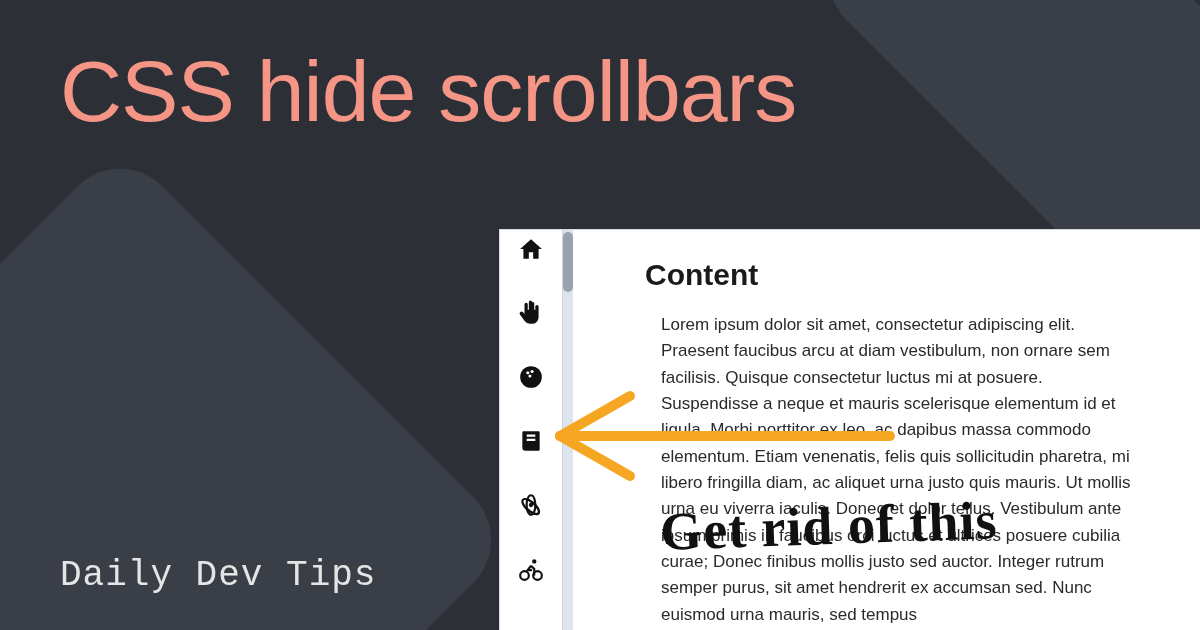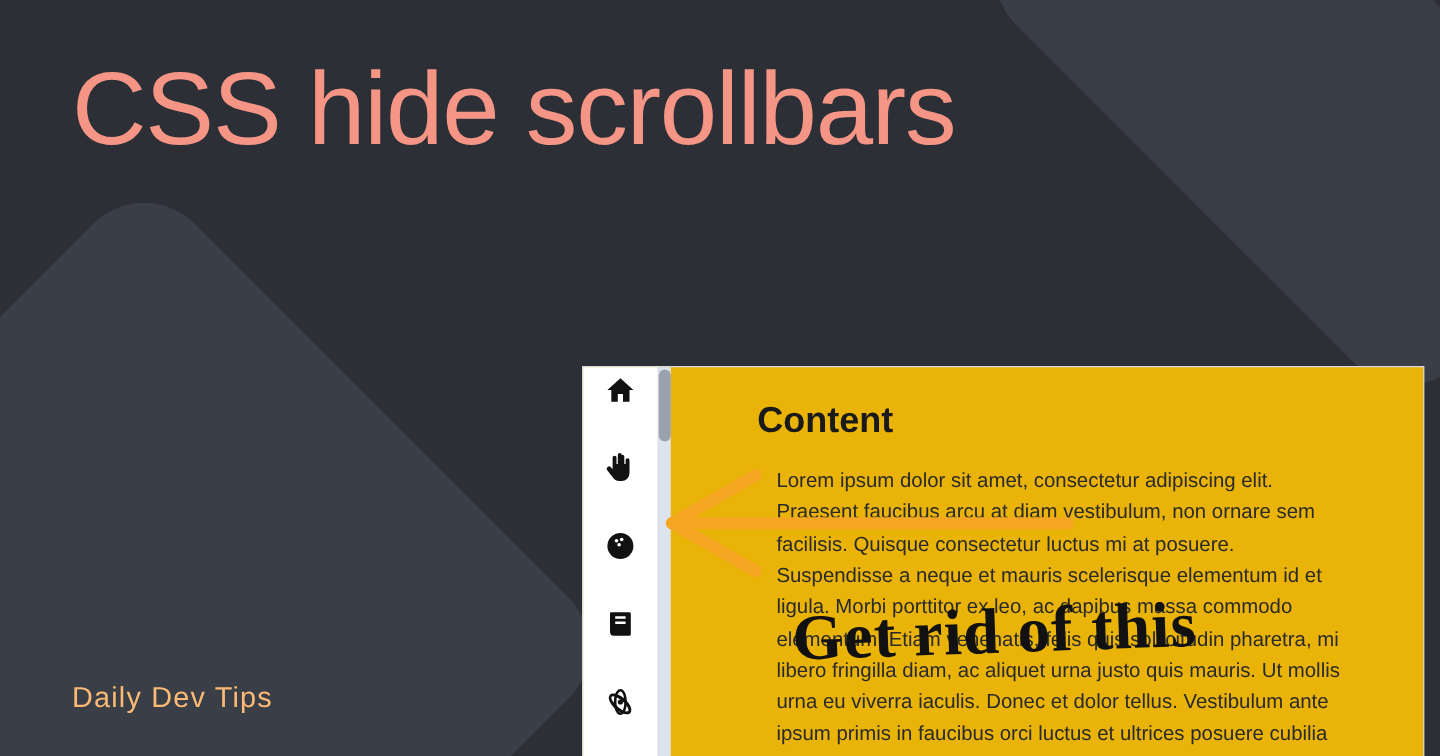--- a/index.html
+++ b/index.html
@@ -1,22 +1,22 @@
 <!DOCTYPE html>
 <html><head>
 <meta charset="utf-8">
 <style>
 html,body{margin:0;padding:0;width:1200px;height:630px;overflow:hidden;font-family:-apple-system,BlinkMacSystemFont,"Segoe UI",Helvetica,Arial,sans-serif}
 body{background:#2c2f36;position:relative}
 .deco{position:absolute;background:#3a3e47;border-radius:60px}
 .deco1{width:560px;height:560px;left:-160px;top:260px;transform:rotate(45deg)}
 .deco2{width:520px;height:260px;right:-140px;top:-60px;transform:rotate(45deg)}
 .title{position:absolute;left:60px;top:42px;font-size:86px;font-weight:400;color:#f59585;letter-spacing:-1px}
-.brand{position:absolute;left:60px;bottom:34px;font-family:Liberation Sans, sans-serif;font-size:24px;color:#fdba74;letter-spacing:1px}
-.demo{position:absolute;right:14px;bottom:0;width:700px;height:324px;background:#eab308;display:flex;box-shadow:0 0 0 1px #d4dae6}
+.brand{position:absolute;left:60px;bottom:34px;font-family:Liberation Mono, monospace;font-size:36px;color:#e5e5e5;letter-spacing:1px}
+.demo{position:absolute;right:0;bottom:0;width:700px;height:400px;background:#ffffff;display:flex;box-shadow:0 0 0 1px #d4dae6}
 .sidebar{width:62px;background:#fff;border-right:1px solid #cfd6e2;display:flex;flex-direction:column;align-items:center;padding-top:6px;gap:34px}
 .sidebar svg{width:26px;height:26px;fill:#111}
 .scroll{width:10px;background:#dee4ee;display:flex;flex-direction:column}
 .thumb{width:100%;height:60px;background:#9aa2af;border-radius:5px;margin-top:2px}
 .content{flex:1;padding:28px 40px 0 72px;color:#1a1a1a}
 .content h2{margin:0 0 20px 0;font-size:30px;font-weight:700}
 .content p{margin:16px;font-size:17px;line-height:1.55;color:#2a2a2a}
 .arrow{position:absolute;left:460px;top:376px;pointer-events:none}
 .handwrite{position:absolute;left:660px;top:495px;font-size:54px;color:#111;font-weight:700;transform:rotate(-2deg);font-family:"Comic Sans MS","Marker Felt","Segoe Script",cursive;pointer-events:none;letter-spacing:1px}
 </style>

